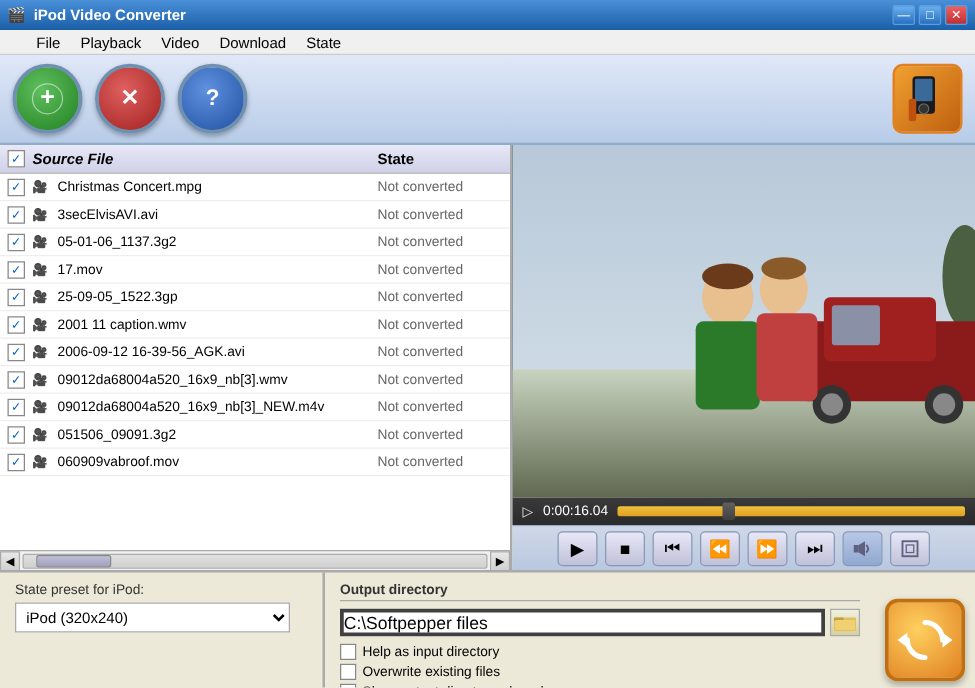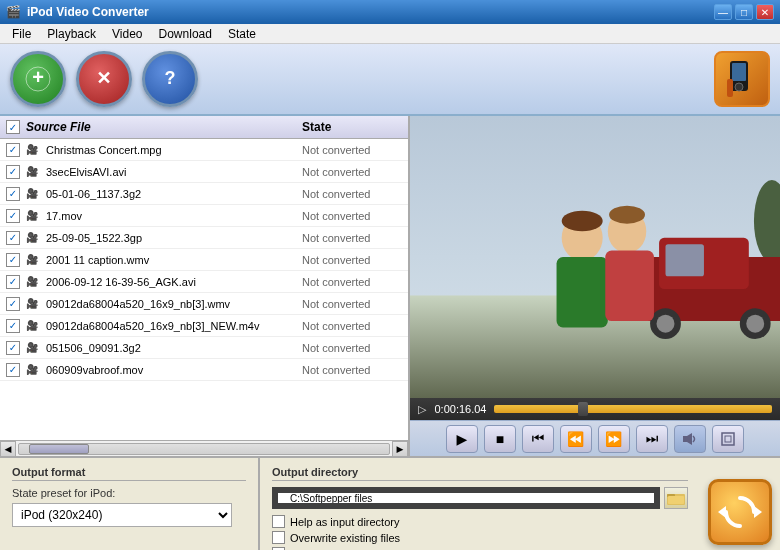--- a/index.html
+++ b/index.html
@@ -49,21 +49,21 @@
     .title-btn.close-btn {
       background: linear-gradient(to bottom, #f06060, #c03030);
     }
 
     
     #menu-bar {
       background: #f0f0f0;
       height: 20px;
       display: flex;
       align-items: center;
-      padding: 0 4px;
+      padding: 0 21px;
       border-bottom: 1px solid #ccc;
     }
     .menu-item {
       padding: 2px 8px;
       cursor: pointer;
       font-size: 12px;
     }
 
     
     #toolbar {
@@ -349,24 +349,24 @@
       padding-bottom: 2px;
     }
     #dir-input-row {
       display: flex;
       align-items: center;
       margin-bottom: 6px;
     }
     #dir-input {
       flex: 1;
       height: 22px;
-      border: 6px solid #404040;
+      border: 3px solid #404040;
       background: white;
-      font-size: 10px;
-      padding: 2px 12px;
+      font-size: 14px;
+      padding: 2px 0;
     }
     .dir-browse-btn {
       width: 24px;
       height: 22px;
       background: linear-gradient(to bottom, #f0f0e0, #d8d0a0);
       border: 1px solid #aaa;
       margin-left: 4px;
       display: flex;
       align-items: center;
       justify-content: center;
@@ -653,21 +653,20 @@
           <rect x="5" y="5" width="6" height="6" fill="none" stroke="#606080" stroke-width="1"></rect>
         </svg>
       </div>
     </div>
   </div>
 </div>
 
 <div id="bottom-area">
 
   <div id="output-format">
-    <div id="output-format-title">Output format</div>
     <div id="preset-label">State preset for iPod:</div>
     <select id="preset-select">
     <option value="iPod (320x240)">iPod (320x240)</option><option value="iPod (640x480)">iPod (640x480)</option><option value="iPhone (480x320)">iPhone (480x320)</option><option value="Apple TV (1280x720)">Apple TV (1280x720)</option></select>
   </div>
 
   <div id="output-directory">
     <div id="output-directory-title">Output directory</div>
     <div id="dir-input-row">
       <input type="text" id="dir-input" value="C:\Softpepper files" style="">
       <div class="dir-browse-btn">

